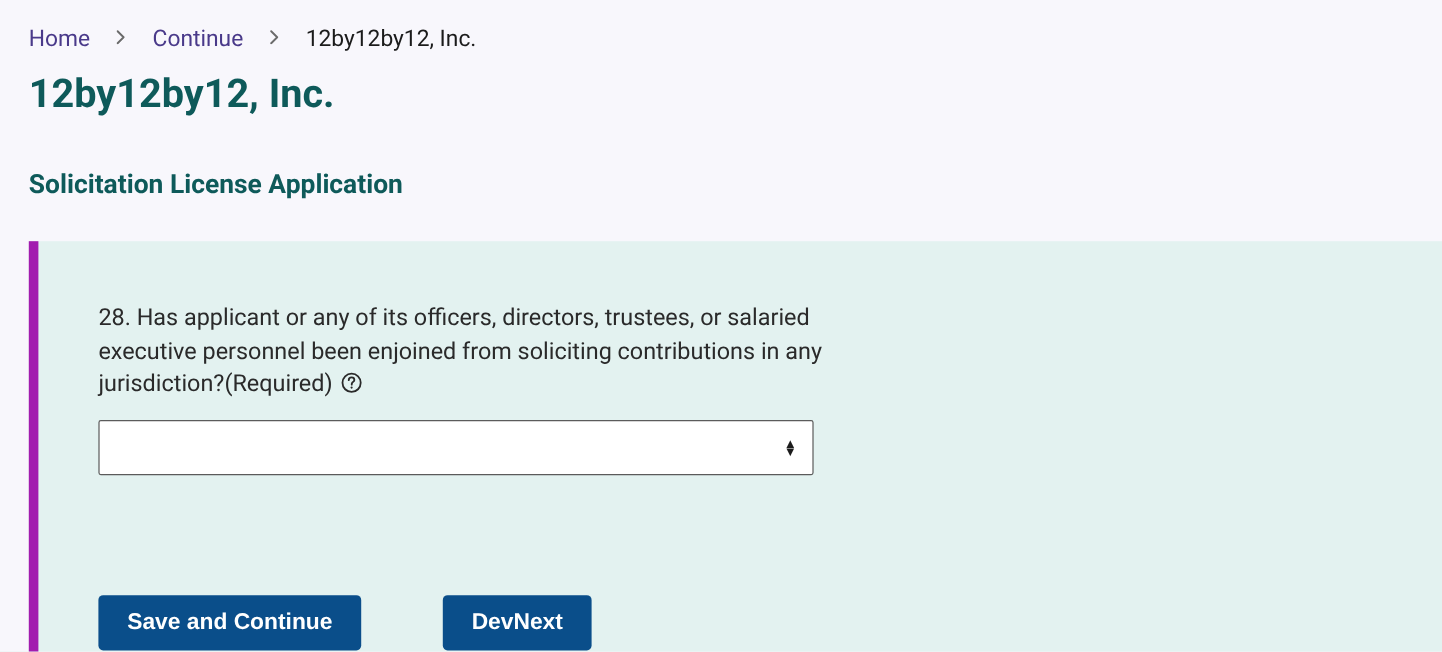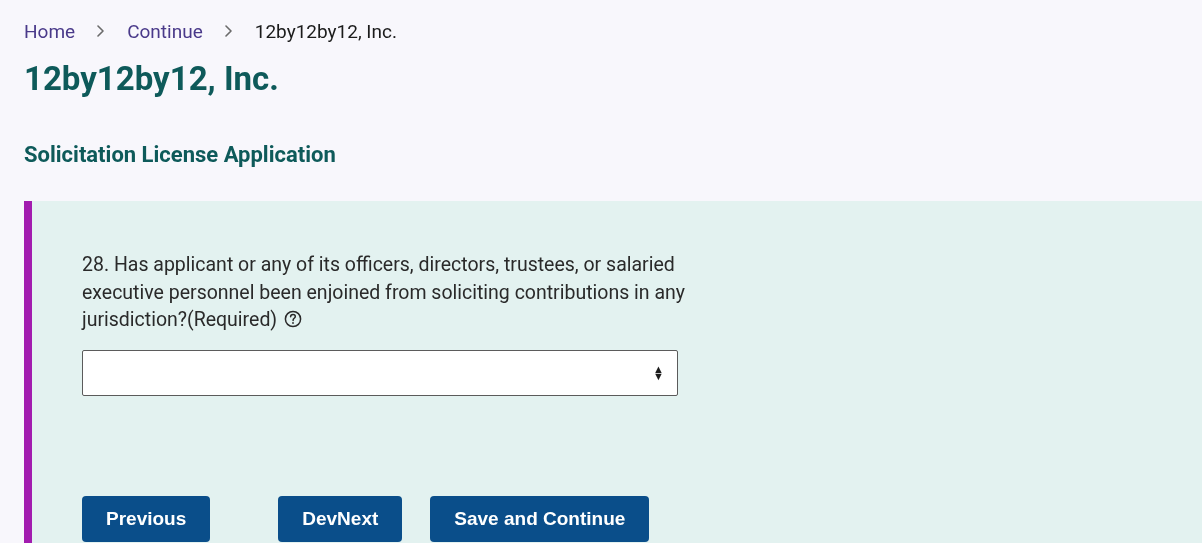--- a/index.html
+++ b/index.html
@@ -156,19 +156,18 @@
         <option></option>
       </select>
       <span class="select-arrows">
         <span>▲</span>
         <span>▼</span>
       </span>
     </div>
   </div>
 
   <div class="button-row">
-    <button class="btn">Previous</button>
+    <button class="btn">Save and Continue</button>
     <button class="btn gap-extra">DevNext</button>
-    <button class="btn">Save and Continue</button>
   </div>
 
   <div class="page-counter">Page 14 of 36</div>
 </div>
 
 </body></html>

